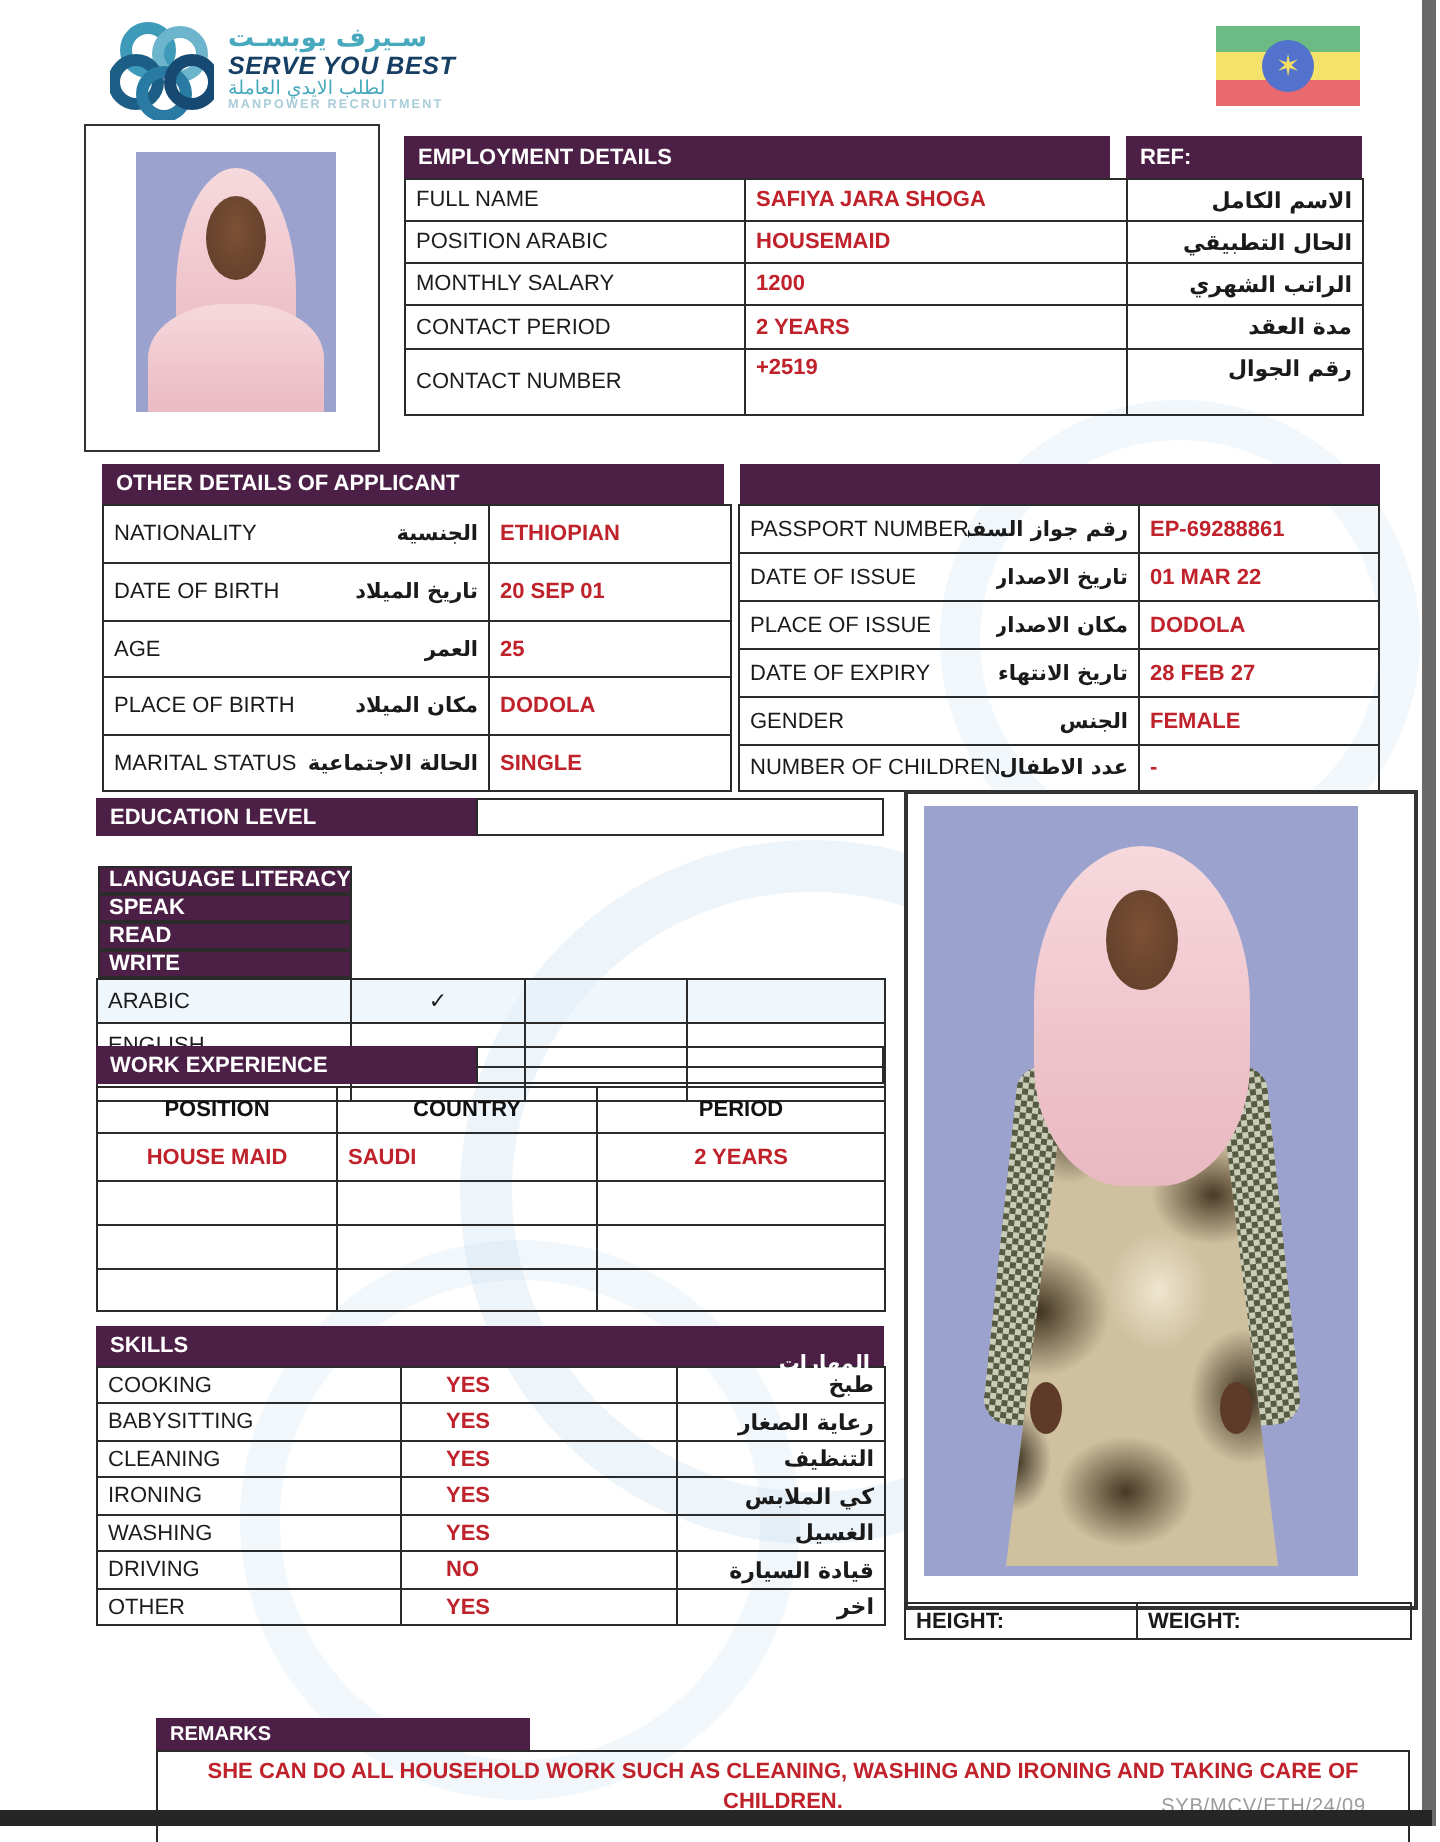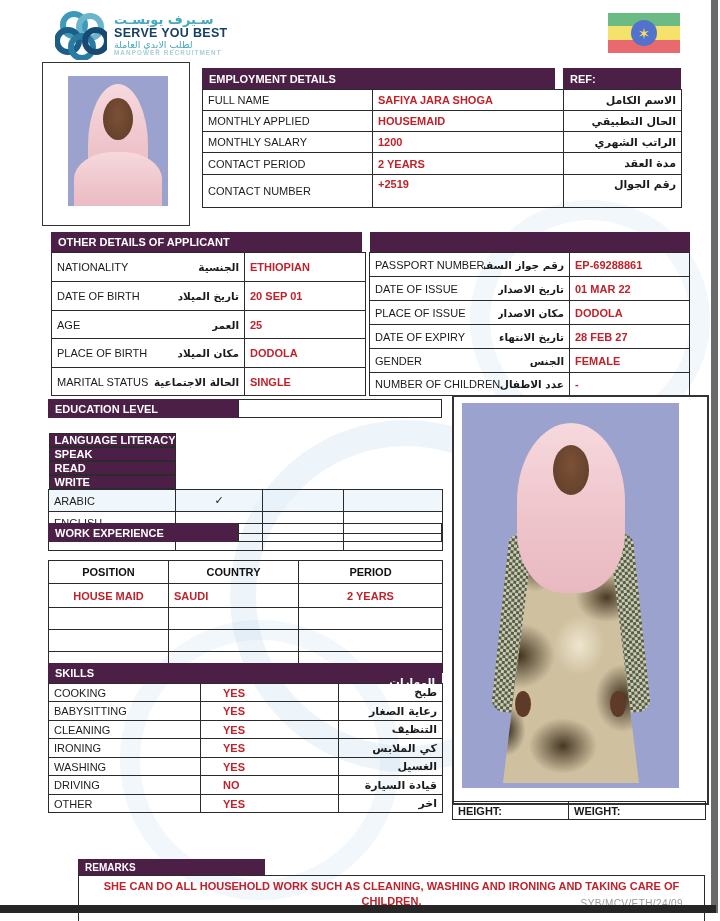--- a/index.html
+++ b/index.html
@@ -8,21 +8,21 @@
   
   .edge-right{position:absolute;left:711px;top:0;width:7px;height:913px;background:#6a6a6a;}
   .edge-bottom{position:absolute;left:0;top:905px;width:716px;height:8px;background:#262626;}
   
   .wm{position:absolute;border-radius:50%;border:26px solid rgba(176,208,232,0.22);}
   .wm2{position:absolute;border-radius:50%;border:20px solid rgba(176,208,232,0.18);}
   
   .logo{position:absolute;left:55px;top:10px;display:flex;align-items:center;gap:7px;}
   .logo-text{display:flex;flex-direction:column;line-height:1.08;}
   .logo-ar{color:#47a9bd;font-weight:bold;font-size:13px;font-family:"DejaVu Sans",sans-serif;}
-  .logo-en{color:#173f63;font-weight:bold;font-size:12.5px;letter-spacing:.3px;}
+  .logo-en{color:#173f63;font-weight:bold;font-size:12.5px;letter-spacing:.3px;font-style:italic;}
   .logo-ar2{color:#47a9bd;font-size:9.5px;font-family:"DejaVu Sans",sans-serif;}
   .logo-tag{color:#a9cdd9;font-size:6.3px;font-weight:bold;letter-spacing:1.1px;}
   
   .flag{position:absolute;left:608px;top:13px;width:72px;height:40px;display:flex;flex-direction:column;}
   .flag .s{flex:1;}
   .flag .emblem{position:absolute;left:23px;top:7px;width:26px;height:26px;border-radius:50%;
     background:#5272cc;display:flex;align-items:center;justify-content:center;
     color:#f2de64;font-size:15px;line-height:1;}
   
   .photo-box{position:absolute;background:#fff;border:1px solid #333;}
@@ -119,21 +119,21 @@
           <col style="width:191px">
           <col style="width:118px">
         </colgroup>
       <tbody>
           <tr style="height:21px;">
         <td class="lbl">FULL NAME</td>
         <td class="val">SAFIYA  JARA   SHOGA</td>
         <td class="ar">الاسم الكامل</td>
       </tr>
       <tr style="height:21px;">
-        <td class="lbl">MONTHLY APPLIED</td>
+        <td class="lbl">POSITION ARABIC</td>
         <td class="val">HOUSEMAID</td>
         <td class="ar">الحال التطبيقي</td>
       </tr>
       <tr style="height:21px;">
         <td class="lbl">MONTHLY SALARY</td>
         <td class="val">1200</td>
         <td class="ar">الراتب الشهري</td>
       </tr>
       <tr style="height:22px;">
         <td class="lbl">CONTACT PERIOD</td>
@@ -315,21 +315,21 @@
   <div class="abs" style="left:48px;top:399px;width:394px;height:19px;display:flex;">
     <div class="pbar" style="width:190px;height:19px;">EDUCATION LEVEL</div>
     <div class="whitecell"></div>
   </div>
 
   <div class="abs" style="left:48px;top:523px;width:394px;">
     <div style="display:flex;height:19px;">
       <div class="pbar" style="width:190px;height:19px;">WORK EXPERIENCE</div>
       <div class="whitecell"></div>
     </div>
-    <table class="tbl" style="width:394px;margin-top:18px;">
+    <table class="tbl" style="width:394px;margin-top:1px;">
       <colgroup>
           <col style="width:120px">
           <col style="width:130px">
           <col style="width:144px">
         </colgroup>
       <tbody>
           <tr style="height:23px;">
         <td class="hdr-cell">POSITION</td>
         <td class="hdr-cell">COUNTRY</td>
         <td class="hdr-cell">PERIOD</td>

